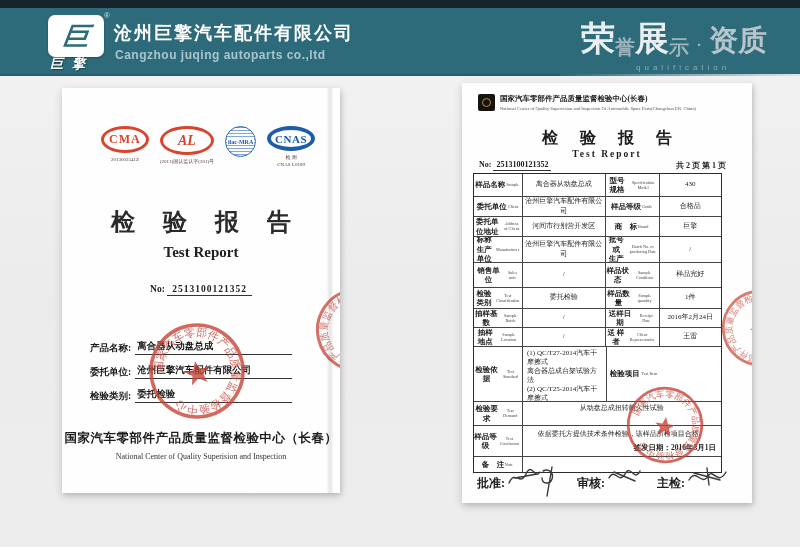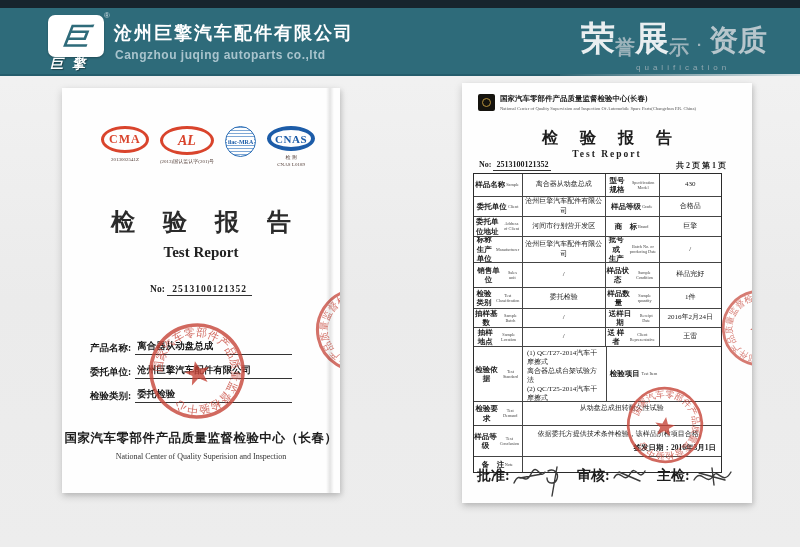--- a/index.html
+++ b/index.html
@@ -83,21 +83,21 @@
           text-align:center; overflow:hidden; }
   .cell:last-child { border-right:none; }
   .cell-cn { font-size:7.5px; font-weight:bold; color:#1d1d1d; line-height:1.25; white-space:pre-line; }
   .cell-en { font-size:5px; color:#444; line-height:1.1; transform:scale(.85); white-space:pre-line; }
   .cell-val { font-size:7px; color:#222; line-height:1.3; }
   .val-left { align-items:flex-start !important; text-align:left !important; padding:2px 4px; white-space:pre-line; }
   .concl-cell { position:relative; align-items:flex-start; text-align:left; padding:4px 5px 0; }
   .concl-date { position:absolute; right:5px; bottom:3px; font-size:7.5px; font-weight:bold; color:#1d1d1d; }
   .r-signs { position:absolute; left:13px; top:380px; width:266px; height:34px; }
   .sign-item { position:absolute; display:flex; align-items:flex-start; }
-  .sign-label { font-size:14px; font-weight:bold; color:#1d1d1d; margin-right:2px; margin-top:4px; white-space:nowrap; }
+  .sign-label { font-size:12px; font-weight:bold; color:#1d1d1d; margin-right:2px; margin-top:12px; white-space:nowrap; }
   .sign-item svg { display:block; }
   .stamp-r-main { left:163px; top:302px; transform:rotate(8deg); }
   .stamp-r-edge { left:258px; top:205px; transform:rotate(175deg); opacity:.7; }
 </style>
 </head>
 <body>
 
 <div class="page">
 
   <div class="topbar"></div>

